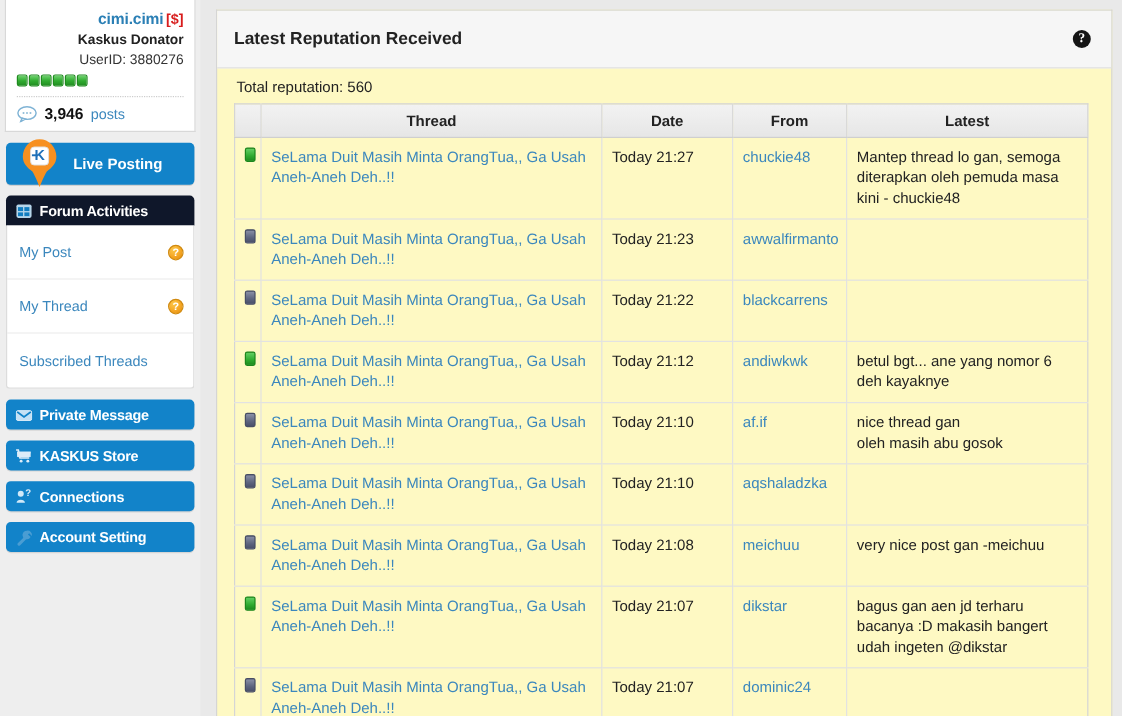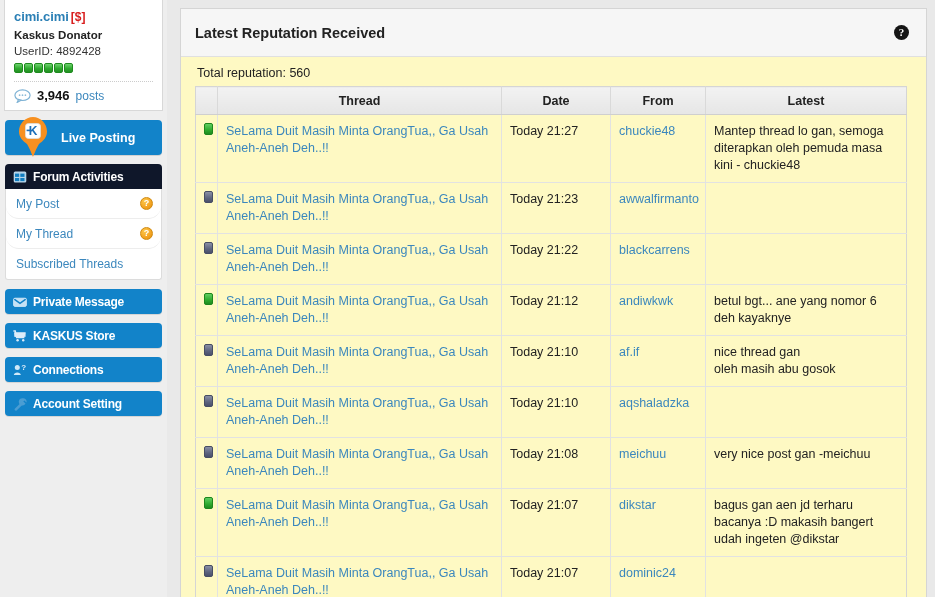--- a/index.html
+++ b/index.html
@@ -17,20 +17,21 @@
     position: absolute; left: 0; top: 0;
     width: 167px; height: 597px;
     background: #eeeeee;
   }
   .profile-card {
     margin: 0 4px 0 4px;
     background: #ffffff;
     border: 1px solid #d8d8d8;
     border-top: none;
     padding: 6px 9px 0 9px;
+    text-align: right;
   }
   .uname-row { line-height: 15px; padding-top: 2px; }
   .uname {
     font-size: 13px; font-weight: bold; color: #2a7fb5;
     letter-spacing: -0.1px;
   }
   .udollar { font-size: 12px; font-weight: bold; color: #d81c1c; margin-left: 2px; }
   .utitle { font-size: 11.5px; font-weight: bold; color: #222; margin-top: 3px; line-height: 14px; }
   .uid { font-size: 11.5px; color: #333; margin-top: 2px; line-height: 14px; }
   .rep-bars { margin-top: 5px; display: flex; gap: 1px; padding-bottom: 8px; }
@@ -72,25 +73,24 @@
     background: #0f172a; border-radius: 4px 4px 0 0;
     height: 25px; display: flex; align-items: center; padding-left: 8px;
     gap: 6px;
   }
   .nav-head-label { font-size: 12px; font-weight: bold; color: #fff; letter-spacing: -0.2px; }
   .nav-sub {
     background: #ffffff; border: 1px solid #dcdcdc; border-top: none;
     border-radius: 0 0 3px 3px;
   }
   .nav-sub-item {
-    height: 30px; display: flex; align-items: center;
+    height: 45px; display: flex; align-items: center;
     padding: 0 8px 0 10px;
     border-bottom: 1px solid #ededed;
     justify-content: space-between;
-    border-radius: 13px;
   }
   .nav-sub-item:last-child { border-bottom: none; }
   .nav-sub-label { font-size: 12px; color: #3b87bd; }
   .q-badge {
     width: 13px; height: 13px; border-radius: 50%;
     background: radial-gradient(circle at 35% 28%, #fcc84c 0%, #f5a623 55%, #e08c10 100%);
     border: 1px solid #d08a10;
     color: #fff; font-size: 9px; font-weight: bold;
     display: flex; align-items: center; justify-content: center;
     line-height: 1;
@@ -174,21 +174,21 @@
 
 <div id="page">
 
   <div id="sidebar">
 
     <div class="profile-card">
       <div class="uname-row">
         <span class="uname">cimi.cimi</span><span class="udollar">[$]</span>
       </div>
       <div class="utitle">Kaskus Donator</div>
-      <div class="uid">UserID: 4892428</div>
+      <div class="uid">UserID: 3880276</div>
       <div class="rep-bars" id="rep-bars">
           <span class="rep-bar"></span>
           <span class="rep-bar"></span>
           <span class="rep-bar"></span>
           <span class="rep-bar"></span>
           <span class="rep-bar"></span>
           <span class="rep-bar"></span>
         </div>
       <div class="posts-row">
         <span class="bubble-icon">

